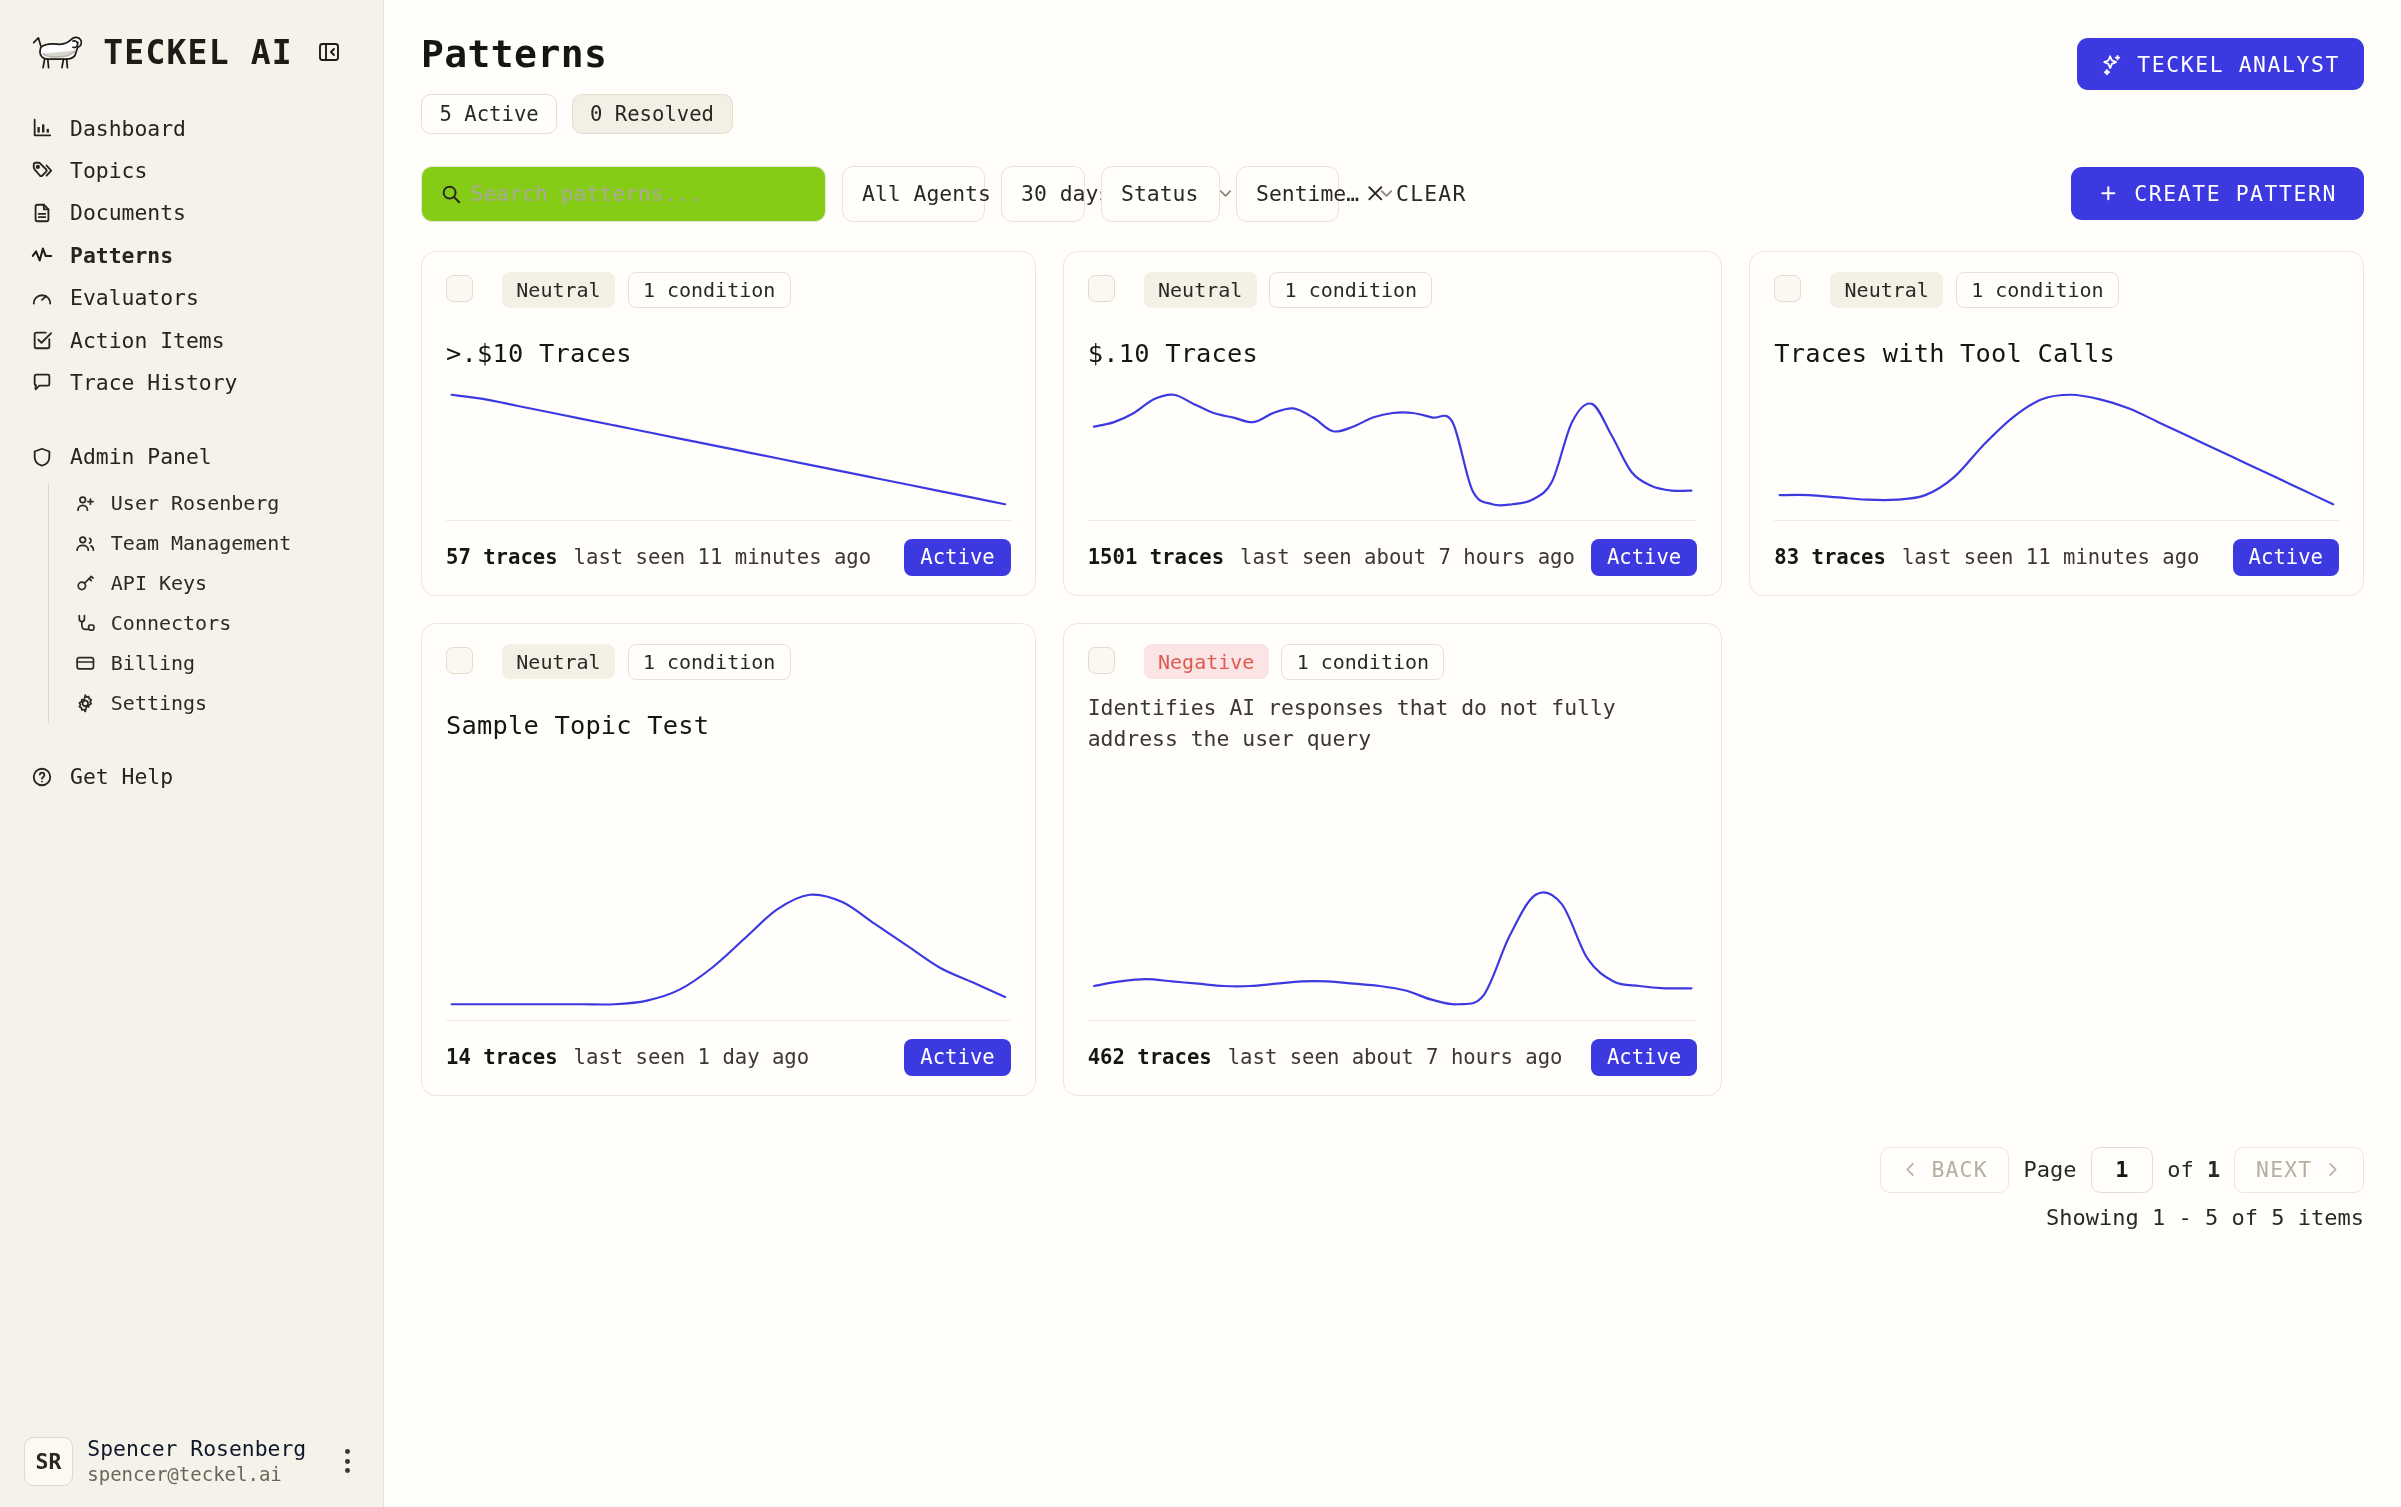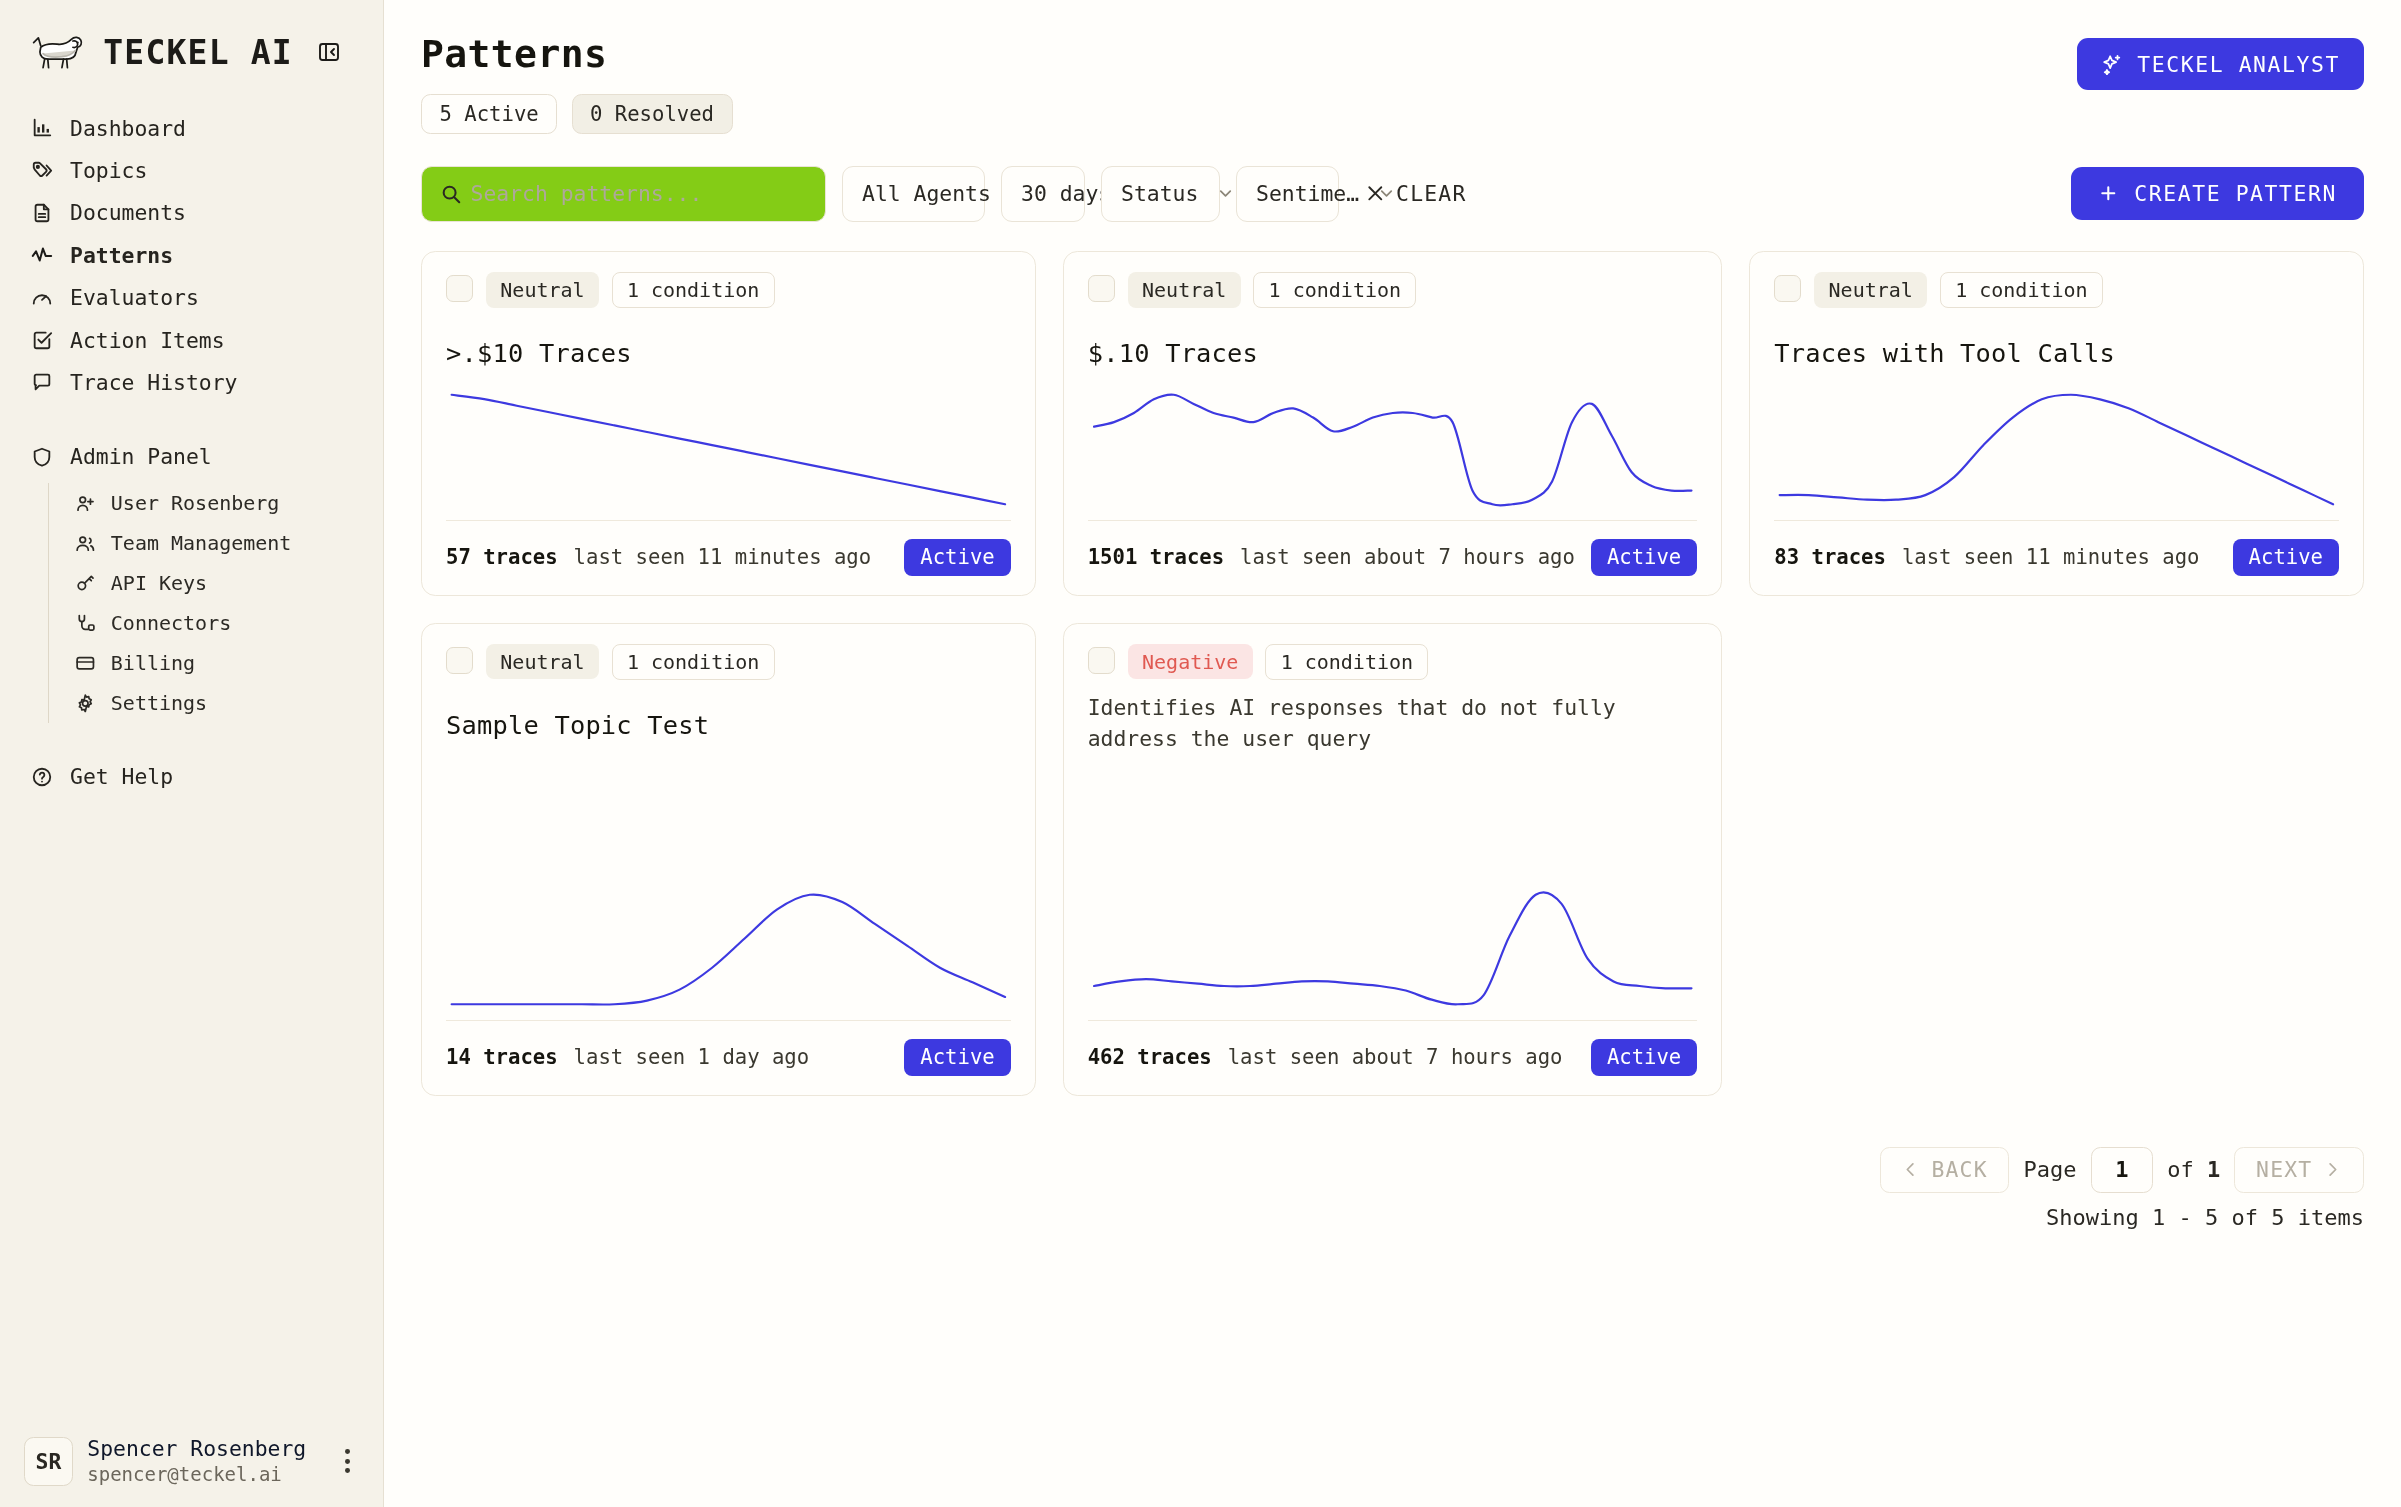--- a/index.html
+++ b/index.html
@@ -148,21 +148,21 @@
     gap: 27px; padding: 29px 37px 0 37px;
     align-items: start;
   }
   .card {
     background: #FFFEFB; border: 1.6px solid #EDE7DA; border-radius: 14.3px;
     padding: 20.6px 24px 19px 24px;
     display: flex; flex-direction: column;
     min-height: 0;
   }
   .card.tall { min-height: 473px; }
-  .card-top { display: flex; align-items: flex-start; gap: 13px; }
+  .card-top { display: flex; align-items: flex-start; gap: 29px; }
   .chk {
     width: 27px; height: 27px; flex: 0 0 27px; margin-top: 3.2px;
     border: 1.6px solid #E3DCCC; border-radius: 7.1px; background: #FAF8F1; cursor: pointer;
   }
   .badges { display: flex; align-items: center; gap: 12.7px; }
   .badge-sent {
     font-size: 20px; padding: 5.6px 14.3px; border-radius: 8px; white-space: nowrap;
   }
   .badge-sent.neutral { background: #F3F0E6; color: #2A2823; }
   .badge-sent.negative { background: #FBE5E4; color: #E05951; }

